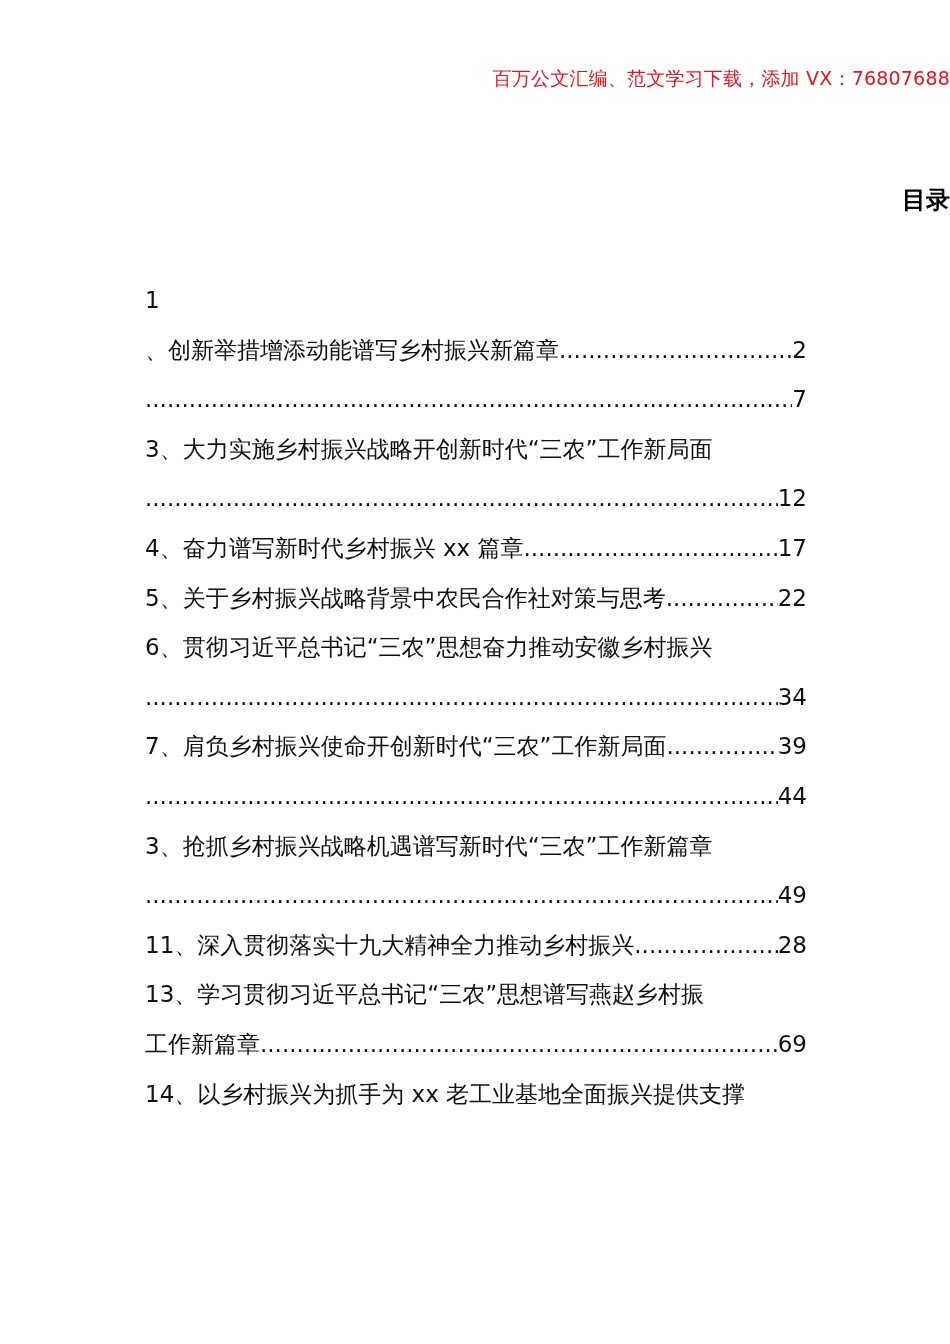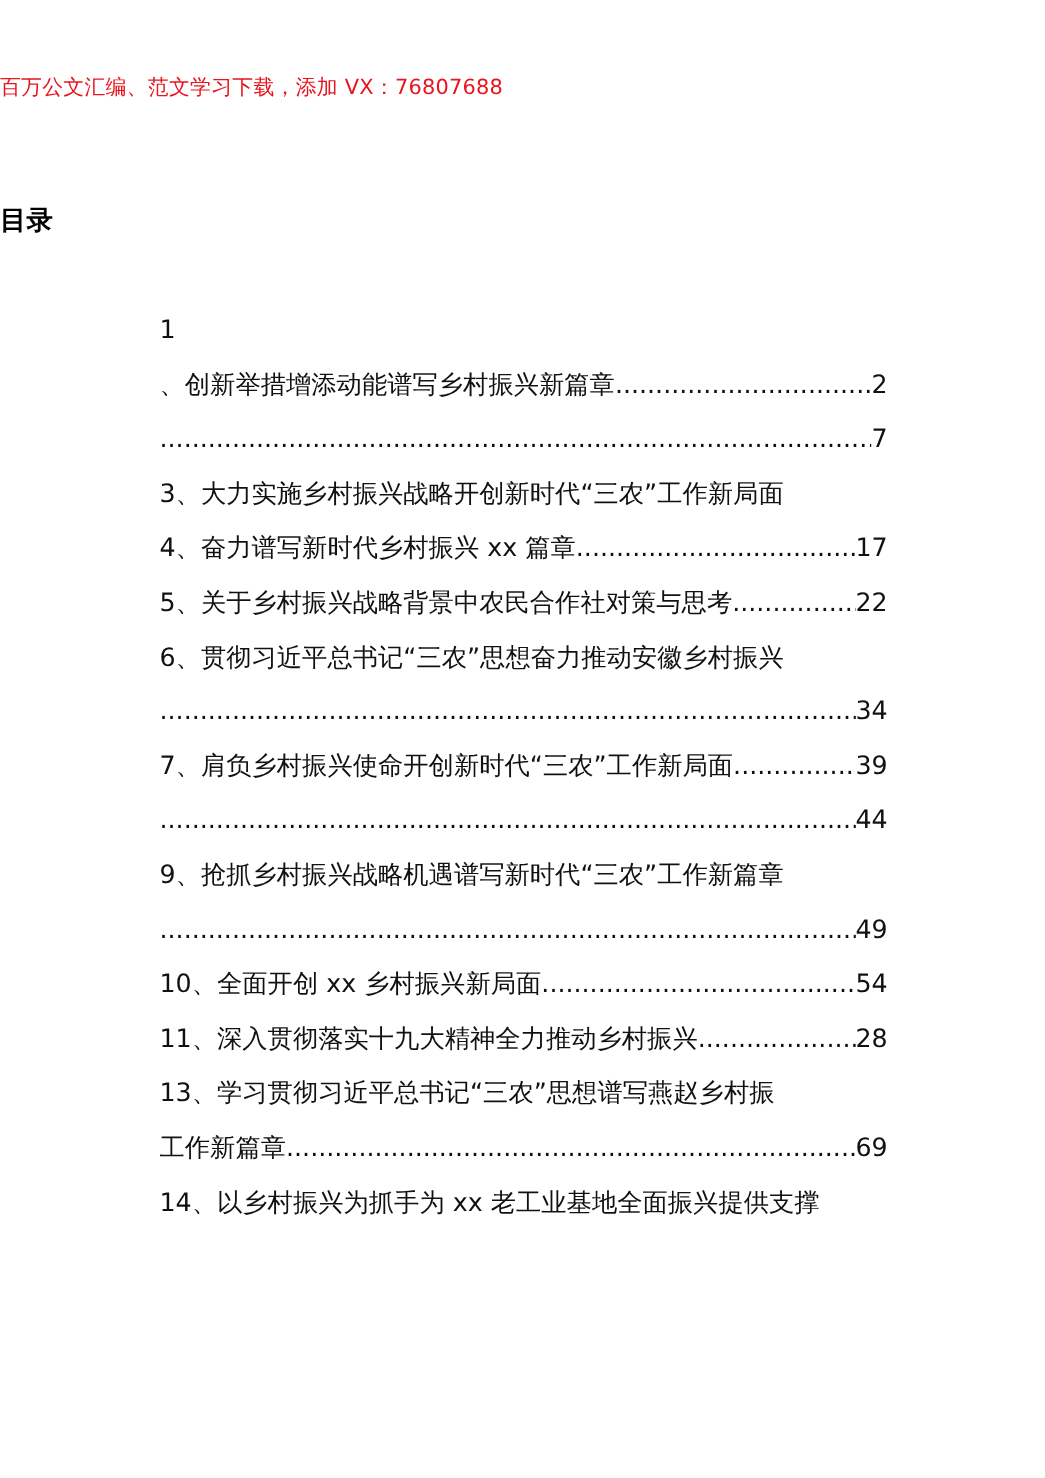--- a/index.html
+++ b/index.html
@@ -1,20 +1,20 @@
 <!DOCTYPE html>
 <html><head>
 <meta charset="utf-8">
 <style>
   html, body { margin: 0; padding: 0; background: #ffffff; }
   body { width: 950px; height: 1344px; position: relative; overflow: hidden;
          font-family: "DejaVu Sans", "Liberation Sans", sans-serif; color: #111111; }
-  .header { position: absolute; top: 66px; left: 0; width: 950px; text-align: left;
+  .header { position: absolute; top: 66px; left: 0; width: 950px; text-align: right;
             font-size: 19px; color: #e8141e; letter-spacing: 0.2px; }
-  .title { position: absolute; top: 184px; left: 0; width: 950px; text-align: left;
+  .title { position: absolute; top: 184px; left: 0; width: 950px; text-align: right;
            font-size: 24px; font-weight: bold; color: #000000; }
   .toc { position: absolute; top: 276px; left: 145px; width: 662px; }
   .line { height: 49.6px; line-height: 49.6px; font-size: 23px; white-space: nowrap;
           display: flex; align-items: baseline; overflow: hidden; }
   .line .txt { flex: 0 0 auto; }
   .line .dots { flex: 1 1 auto; overflow: hidden; white-space: nowrap; letter-spacing: 0px; }
   .line .dots::before { content: "........................................................................................................................................................"; }
   .line .pg { flex: 0 0 auto; }
 </style>
 </head>
@@ -33,20 +33,25 @@
       <span class="pg">2</span>
     </div>
     <div class="line">
       <span class="dots"></span>
       <span class="pg">7</span>
     </div>
     <div class="line">
       <span class="txt">3、大力实施乡村振兴战略开创新时代“三农”工作新局面</span>
     </div>
     <div class="line">
+      <span class="txt"></span>
+      <span class="dots"></span>
+      <span class="pg">12</span>
+    </div>
+    <div class="line">
       <span class="txt">4、奋力谱写新时代乡村振兴 xx 篇章</span>
       <span class="dots"></span>
       <span class="pg">17</span>
     </div>
     <div class="line">
       <span class="txt">5、关于乡村振兴战略背景中农民合作社对策与思考</span>
       <span class="dots"></span>
       <span class="pg">22</span>
     </div>
     <div class="line">
@@ -60,31 +65,26 @@
     <div class="line">
       <span class="txt">7、肩负乡村振兴使命开创新时代“三农”工作新局面</span>
       <span class="dots"></span>
       <span class="pg">39</span>
     </div>
     <div class="line">
       <span class="dots"></span>
       <span class="pg">44</span>
     </div>
     <div class="line">
-      <span class="txt">9、抢抓乡村振兴战略机遇谱写新时代“三农”工作新篇章</span>
+      <span class="txt">3、抢抓乡村振兴战略机遇谱写新时代“三农”工作新篇章</span>
     </div>
     <div class="line">
       <span class="txt"></span>
       <span class="dots"></span>
       <span class="pg">49</span>
-    </div>
-    <div class="line">
-      <span class="txt">10、全面开创 xx 乡村振兴新局面</span>
-      <span class="dots"></span>
-      <span class="pg">54</span>
     </div>
     <div class="line">
       <span class="txt">11、深入贯彻落实十九大精神全力推动乡村振兴</span>
       <span class="dots"></span>
       <span class="pg">28</span>
     </div>
     <div class="line">
       <span class="txt">13、学习贯彻习近平总书记“三农”思想谱写燕赵乡村振</span>
     </div>
     <div class="line">

